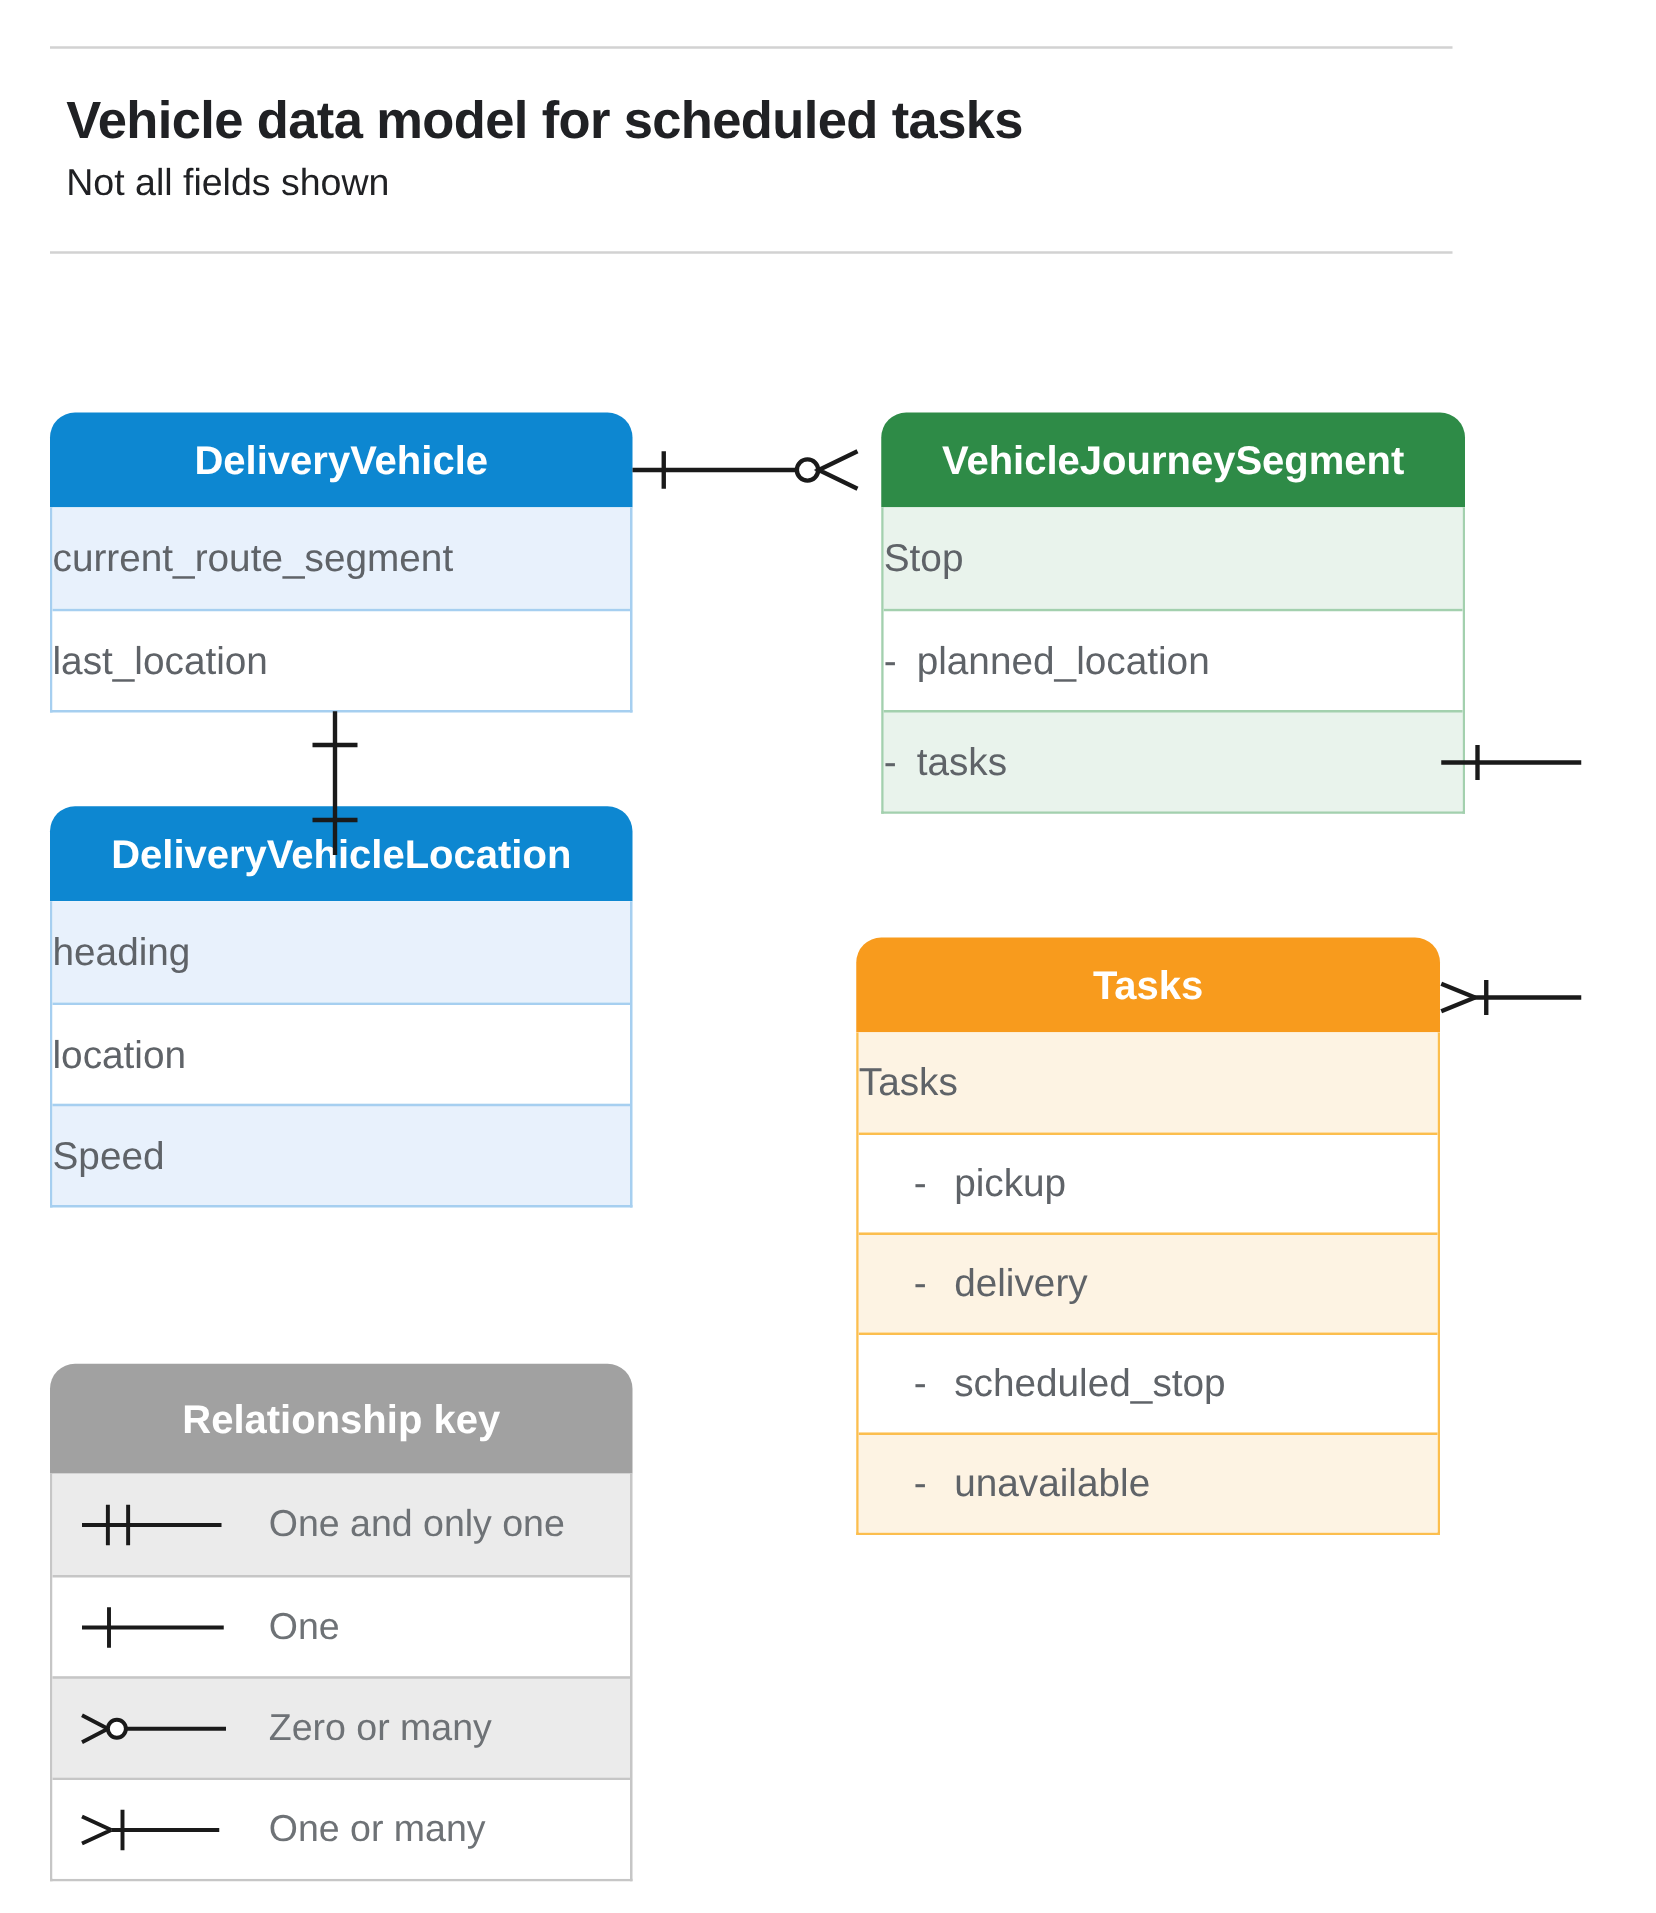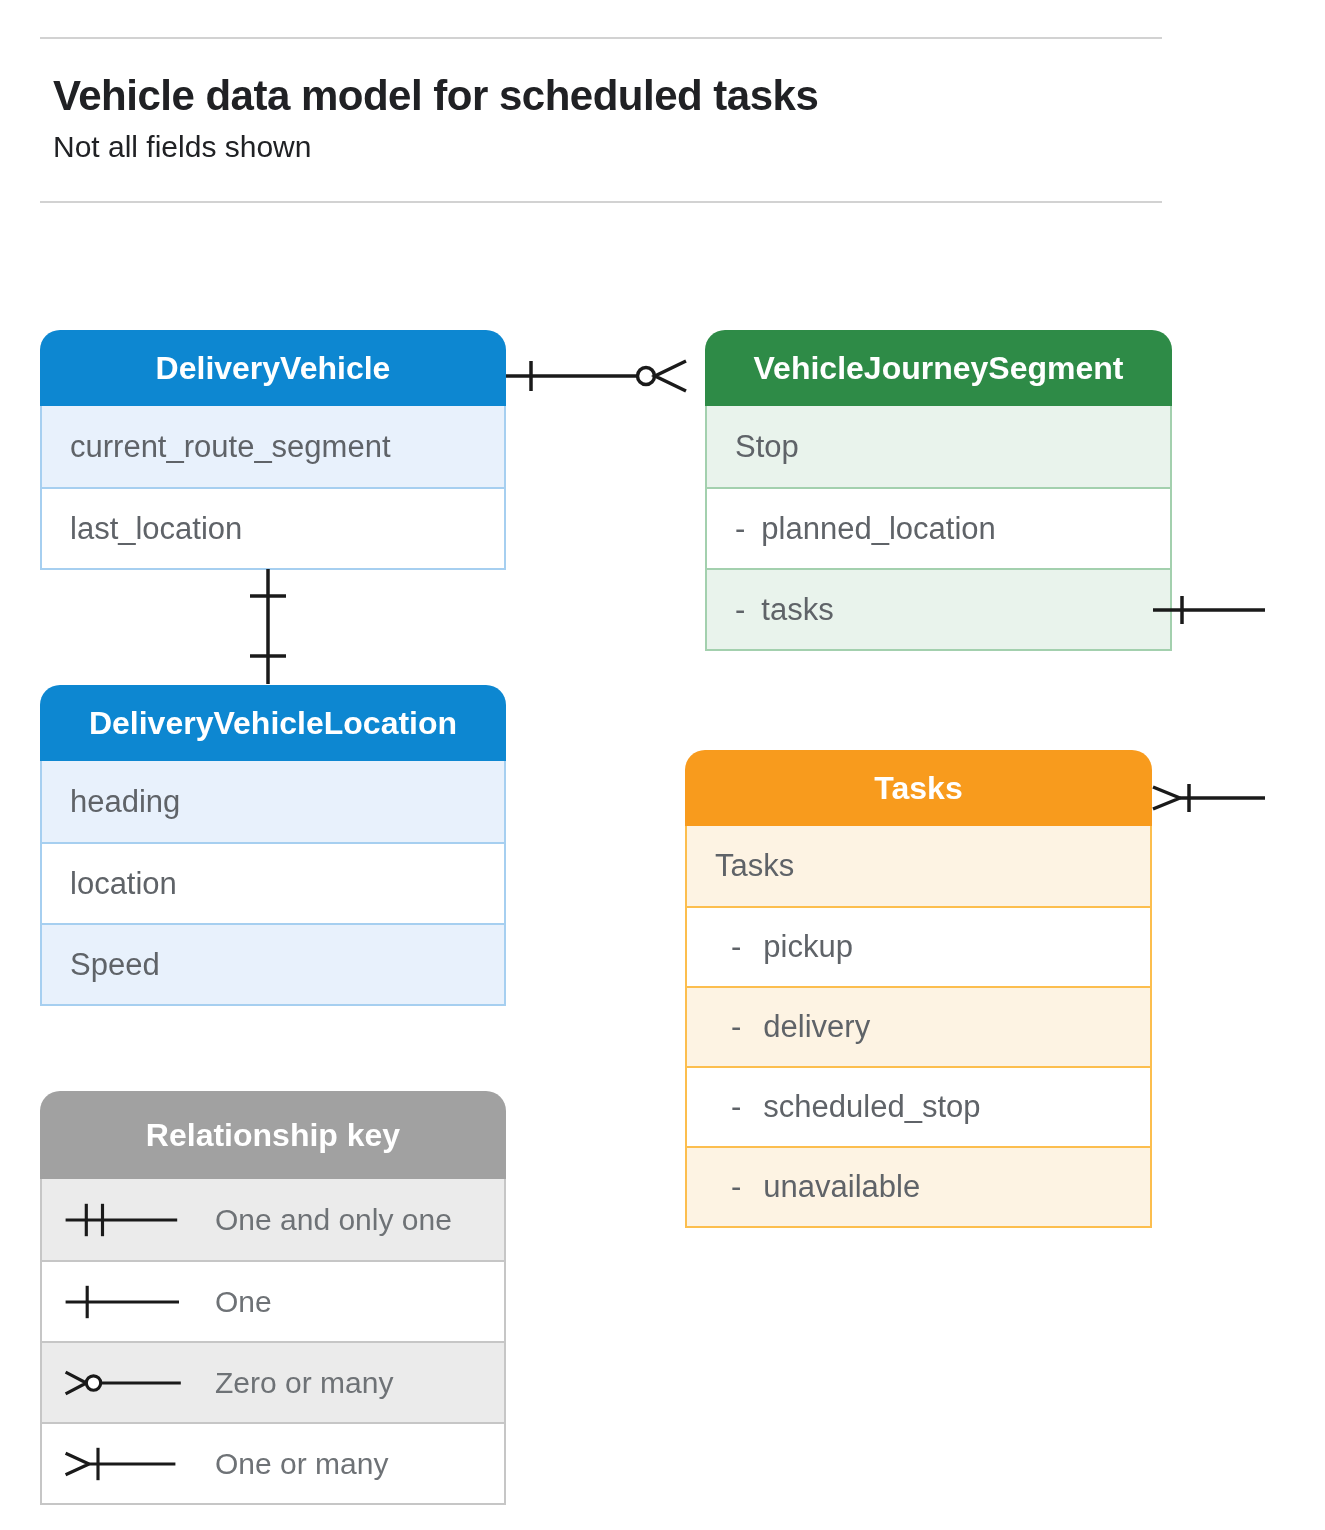--- a/index.html
+++ b/index.html
@@ -17,35 +17,35 @@
   .rule{position:absolute;left:40px;width:1122px;height:2px;background:var(--c-rule);}
   .rule.top{top:37px;}
   .rule.bottom{top:201px;}
   .page-title{position:absolute;left:53px;top:72px;font-size:42px;font-weight:bold;color:var(--c-title-text);letter-spacing:-0.5px;}
   .page-subtitle{position:absolute;left:53px;top:130px;font-size:30px;color:var(--c-title-text);}
 
   .entity{position:absolute;}
   .entity-header{height:76px;border-radius:20px 20px 0 0;display:flex;align-items:center;justify-content:center;
     color:#fff;font-weight:bold;font-size:32px;background:var(--head);}
   .entity-body{border:2px solid var(--bd);border-top:none;background:#fff;}
-  .erow{height:81px;display:flex;align-items:center;padding-left:28px;font-size:31px;color:var(--c-field-text);background:#fff;}
+  .erow{height:81px;display:flex;align-items:center;font-size:31px;color:var(--c-field-text);background:#fff;}
   .erow + .erow{border-top:2px solid var(--bd);}
   .entity-body .erow:nth-child(odd){background:var(--tint);}
   .erow .dash{margin-right:16px;}
   .erow.indented{padding-left:44px;}
   .erow.indented .dash{margin-right:22px;}
 
   .blue{--head:var(--c-blue);--tint:var(--c-blue-light);--bd:var(--c-blue-border);}
   .green{--head:var(--c-green);--tint:var(--c-green-light);--bd:var(--c-green-border);}
   .orange{--head:var(--c-orange);--tint:var(--c-orange-light);--bd:var(--c-orange-border);}
   .graykey{--head:var(--c-gray);--tint:var(--c-gray-light);--bd:var(--c-gray-border);}
 
   .entity.delivery-vehicle{left:40px;top:330px;width:466px;}
   .entity.vehicle-journey-segment{left:685px;top:330px;width:467px;margin-left:20px;}
-  .entity.delivery-vehicle-location{left:40px;top:685px;width:466px;}
+  .entity.delivery-vehicle-location{left:40px;top:645px;width:466px;}
   .entity.tasks{left:685px;top:750px;width:467px;}
   .entity.tasks .erow{height:80px;}
 
   .entity.legend{left:40px;top:1091px;width:466px;}
   .entity.legend .entity-header{height:88px;}
   .legend-row{height:81px;display:flex;align-items:center;padding-left:20px;background:#fff;font-size:30px;color:#6e7276;}
   .legend-row + .legend-row{border-top:2px solid var(--bd);text-align:center;}
   .entity-body .legend-row:nth-child(odd){background:var(--tint);}
   .legend-symbol{width:135px;height:56px;flex:0 0 auto;}
   .legend-label{margin-left:18px;}

